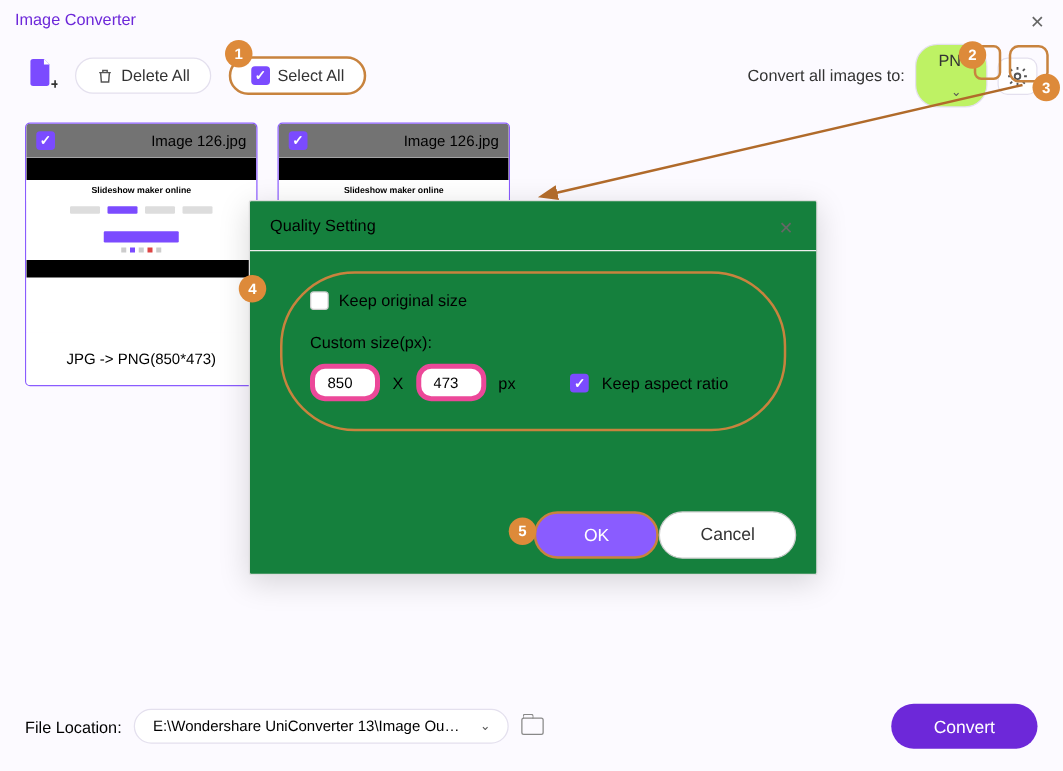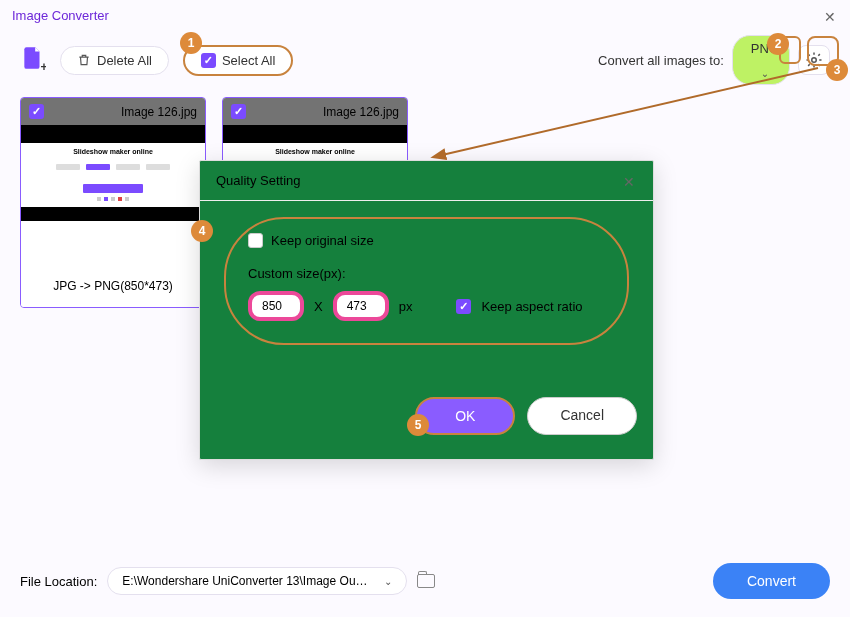--- a/index.html
+++ b/index.html
@@ -34,28 +34,28 @@
 .thumb-dot { width: 4px; height: 4px; background: #ccc; }
 .thumb-dot.p { background: #7b4bff; }
 .thumb-dot.r { background: #d44; }
 .thumb-bar-bot { height: 14px; background: #000; }
 .card-foot { padding: 14px 0; text-align: center; font-size: 12px; background: #fff; }
 .dialog { position: absolute; left: 199px; top: 160px; width: 455px; height: 300px; background: #15803d; border: 1px solid #ddd; box-shadow: 0 6px 24px rgba(0,0,0,0.15); border-radius: 2px; }
 .dialog-head { display: flex; align-items: center; justify-content: space-between; padding: 12px 16px; border-bottom: 1px solid #eee; font-size: 13px; }
 .dialog-body { padding: 16px 24px; }
 .field-row { display: flex; align-items: center; gap: 8px; font-size: 13px; margin-bottom: 18px; }
 .size-input { width: 56px; border: 4px solid #ec4899; border-radius: 12px; padding: 4px 10px; font-size: 12px; text-align: left; }
-.dialog-foot { position: absolute; bottom: 24px; right: 16px; display: flex; gap: 12px; }
+.dialog-foot { position: absolute; bottom: 12px; right: 16px; display: flex; }
 .btn-primary { background: #8a5cff; color: #fff; border-radius: 20px; padding: 9px 38px; font-size: 14px; cursor: pointer; border: 2.5px solid #c8833e; }
 .btn-secondary { background: #fff; color: #333; border: 1px solid #ccc; border-radius: 20px; padding: 9px 32px; font-size: 14px; cursor: pointer; }
 .footer { position: absolute; bottom: 18px; left: 20px; right: 20px; display: flex; align-items: center; gap: 10px; font-size: 13px; }
 .loc-select { border: 1px solid #e4e0ee; background: #fff; border-radius: 16px; padding: 6px 14px; display: flex; align-items: center; gap: 14px; width: 300px; justify-content: space-between; cursor: pointer; font-size: 12px; }
 .folder-ic { width: 18px; height: 14px; border: 1.2px solid #888; border-radius: 2px; position: relative; cursor: pointer; }
 .folder-ic::before { content: ""; position: absolute; top: -4px; left: 0; width: 7px; height: 3px; border: 1.2px solid #888; border-bottom: none; border-radius: 2px 2px 0 0; }
-.convert-btn { margin-left: auto; background: #3b82f6; color: #fff; border-radius: 20px; padding: 10px 34px; font-size: 14px; cursor: pointer; }
+.convert-btn { margin-left: auto; background: #6d28d9; color: #fff; border-radius: 20px; padding: 10px 34px; font-size: 14px; cursor: pointer; }
 .callout { position: absolute; width: 22px; height: 22px; background: #dd8a3a; color: #fff; border-radius: 50%; display: flex; align-items: center; justify-content: center; font-size: 12px; font-weight: bold; z-index: 50; }
 .ring { position: absolute; border: 2.5px solid #c8833e; border-radius: 22px; z-index: 40; pointer-events: none; }
 .arrow-svg { position: absolute; z-index: 45; pointer-events: none; }
 .bubble-ring { border: 2.5px solid #c8833e; border-radius: 60px; padding: 14px 22px 22px; }
 </style>
 </head>
 <body>
 
 <div class="titlebar">
   <span>Image Converter</span>

